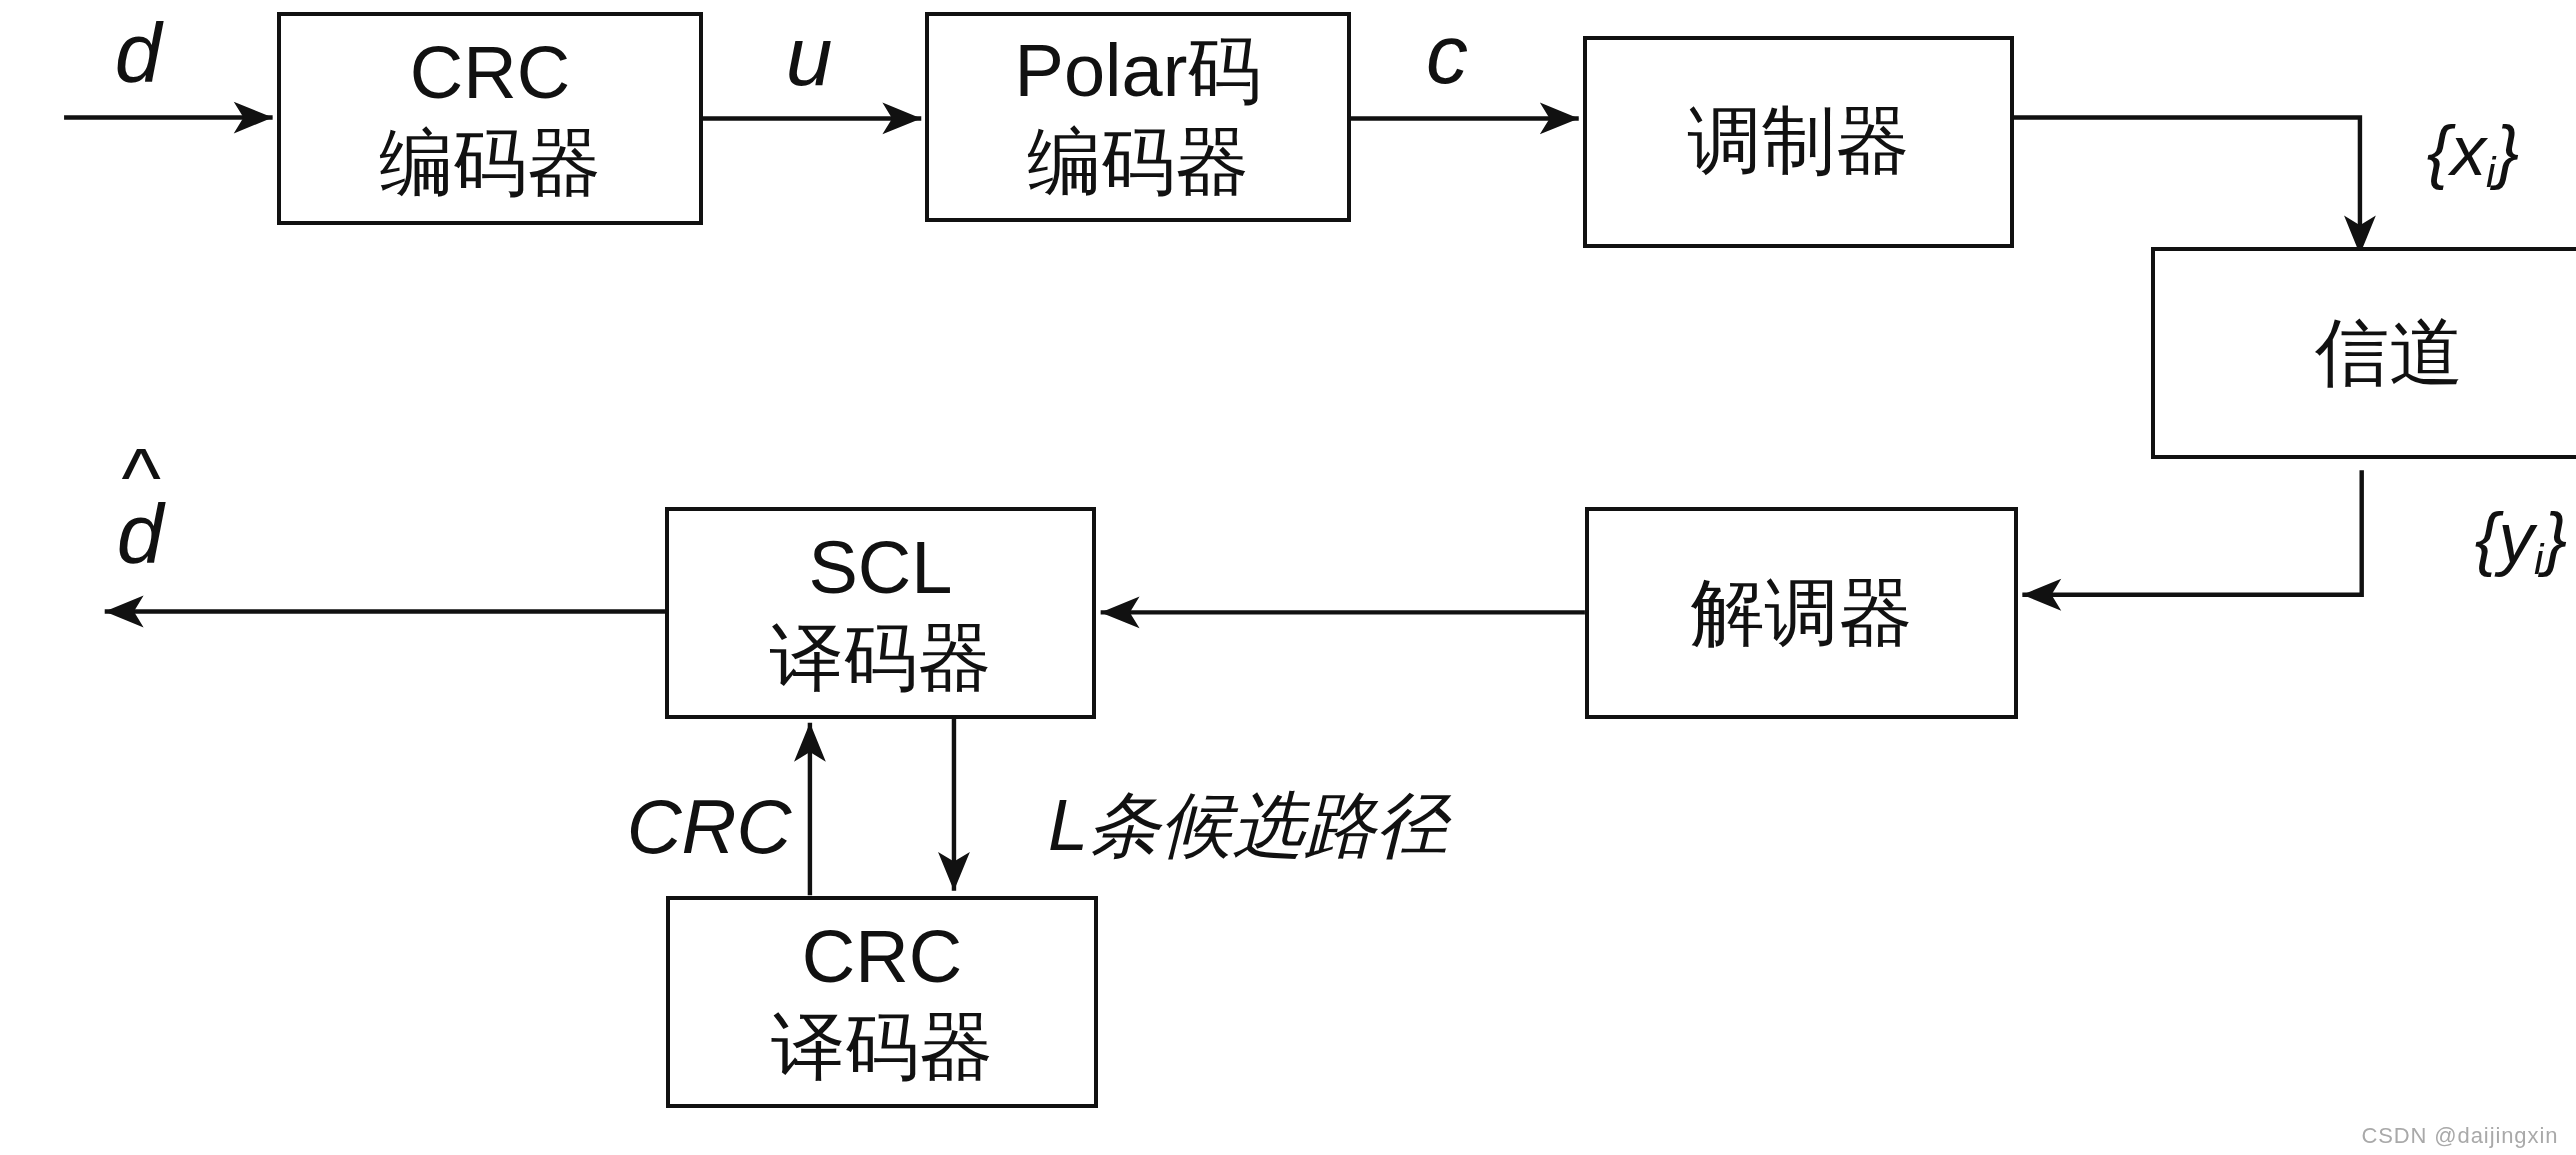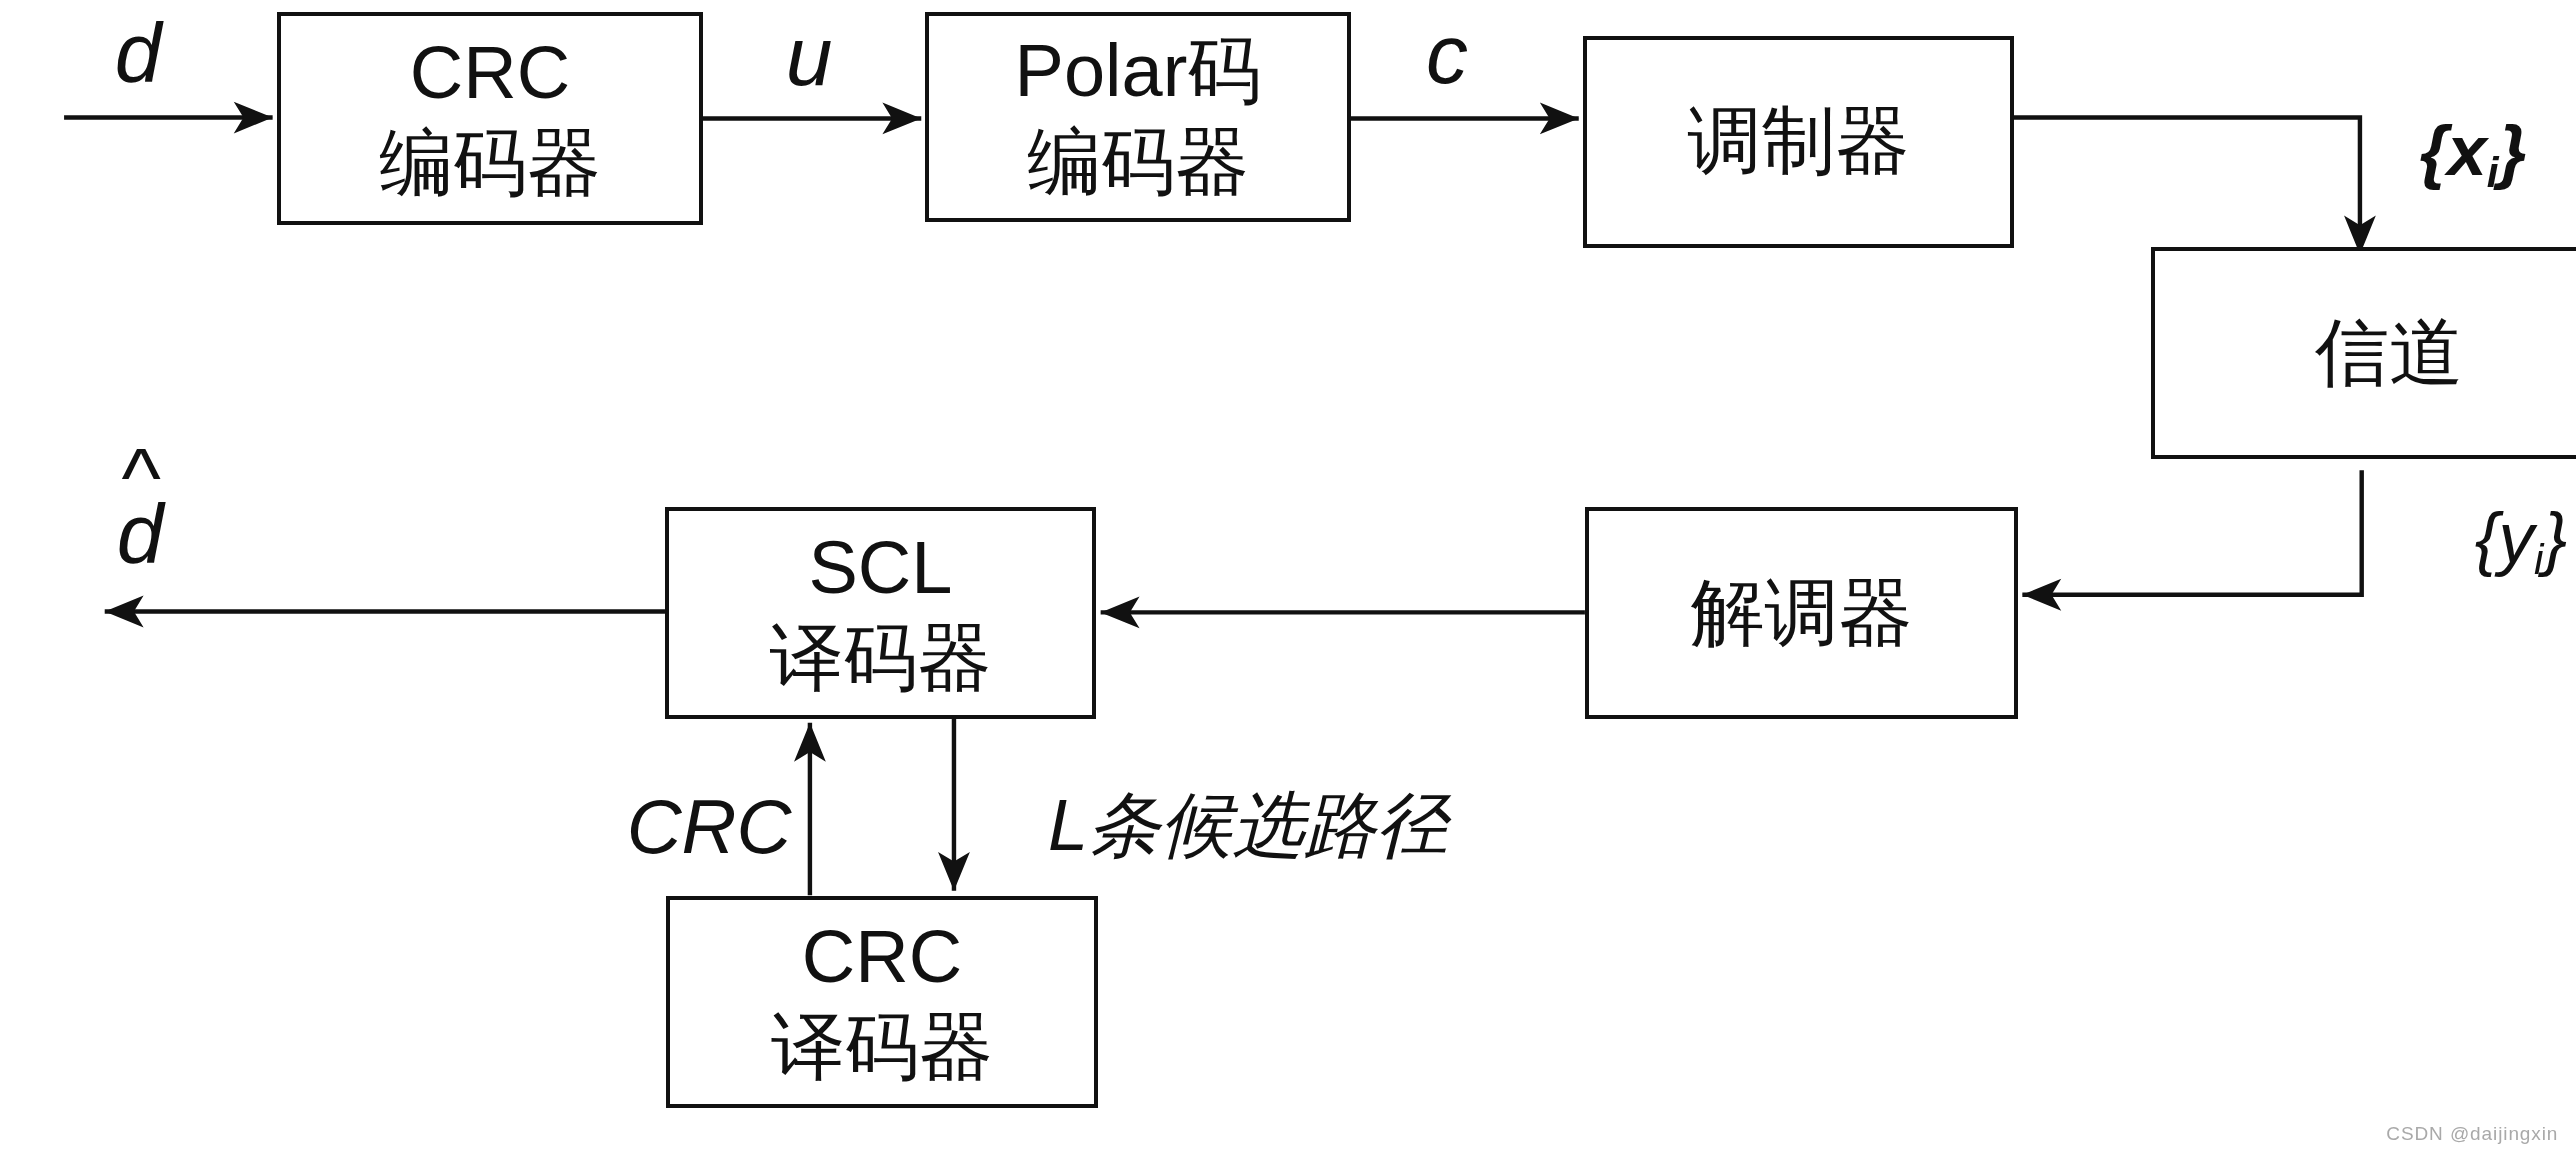--- a/index.html
+++ b/index.html
@@ -72,21 +72,21 @@
     font-size:72px;
     line-height:1;
     transform:translateX(-50%);
     white-space:nowrap;
     color:var(--stroke);
   }
   .watermark{
     position:absolute;
     right:17.7px;
     top:1123px;
-    font-size:19px;
+    font-size:22px;
     color:var(--wm);
     letter-spacing:0.9px;
     white-space:nowrap;
   }
 </style>
 </head>
 <body>
 
 <div class="canvas">
 
@@ -138,21 +138,21 @@
     <span>CRC</span>
     <span>译码器</span>
   </div>
 
   <span class="siglabel" style="left:138px;top:10.6px;">d</span>
 
   <span class="siglabel" style="left:809px;top:14px;">u</span>
 
   <span class="siglabel" style="left:1447px;top:12.4px;">c</span>
 
-  <span class="siglabel small" style="left:2473px;top:115px;font-weight:bold;">
+  <span class="siglabel small" style="left:2473px;top:115px;">
     <span>{x</span><span class="sub">i</span><span>}</span>
   </span>
 
   <span class="siglabel small" style="left:2478px;top:502px;margin-left:43px;">
     <span>{y</span><span class="sub">i</span><span>}</span>
   </span>
 
   <span class="hatstack" style="left:140px;top:446px;">
     <span class="hat">^</span>
     <span class="base">d</span>

